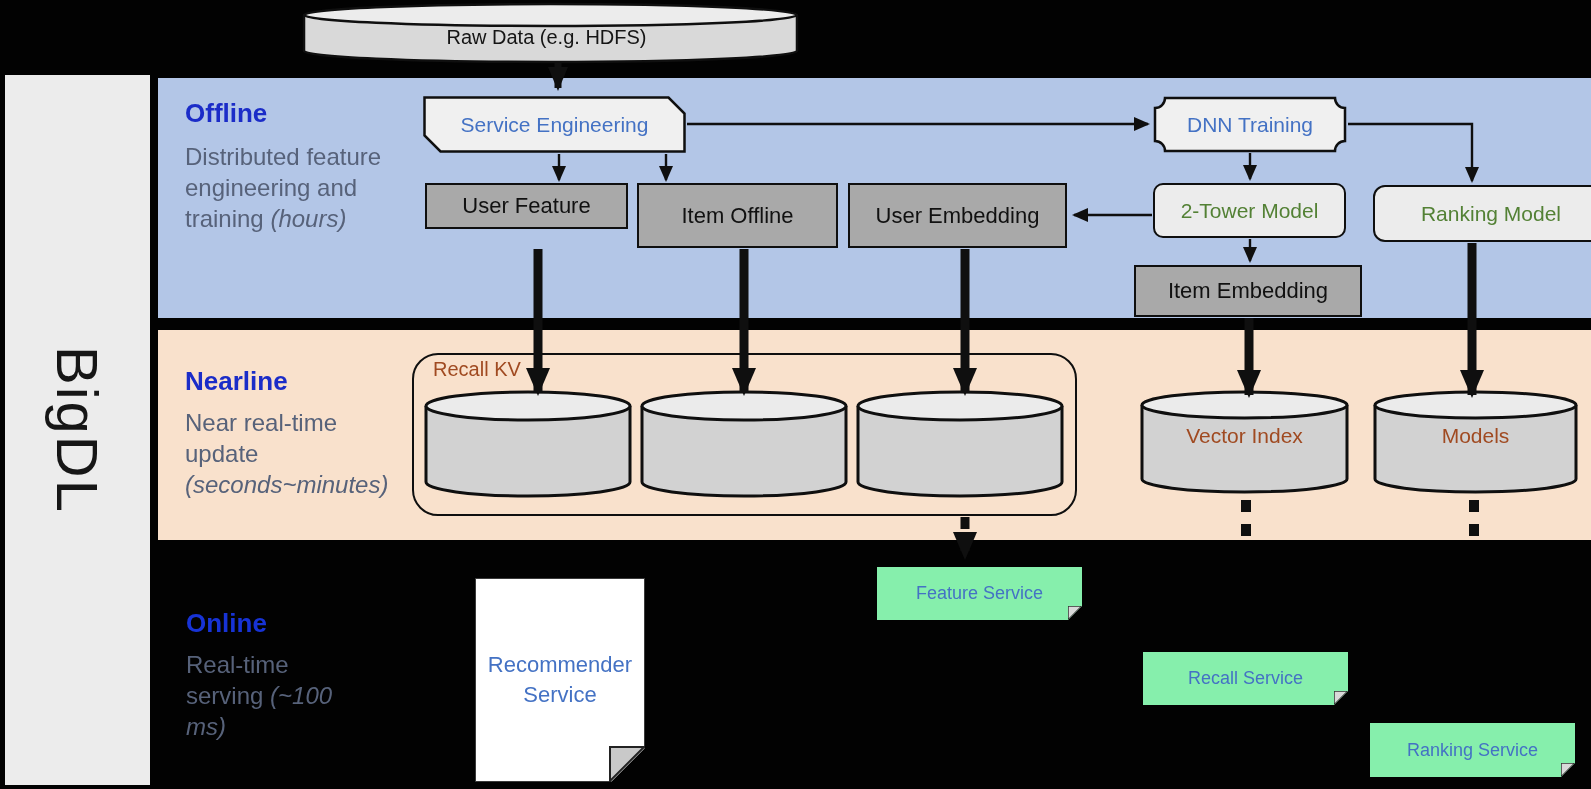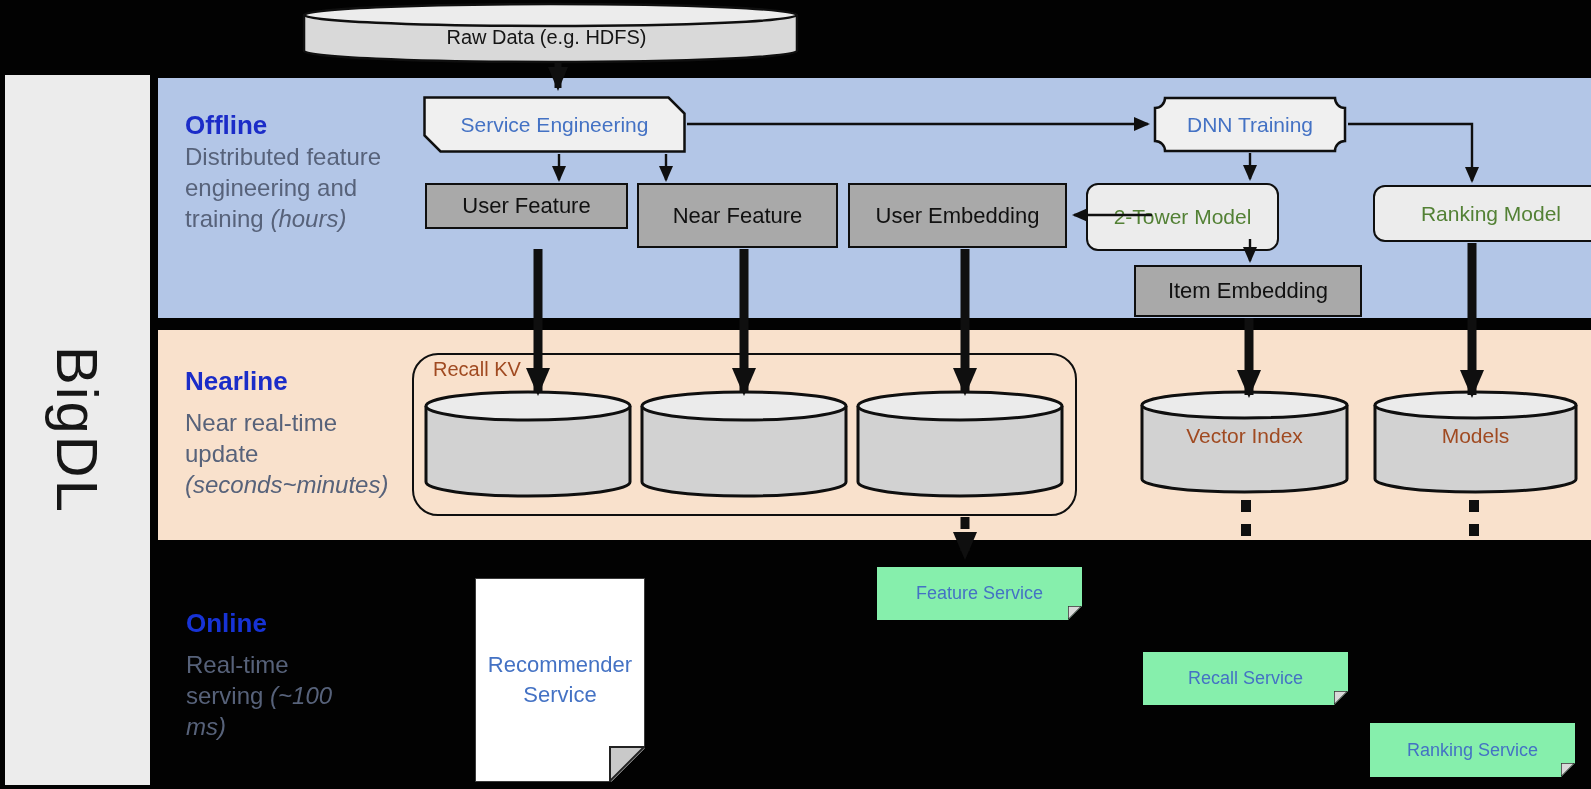--- a/index.html
+++ b/index.html
@@ -47,21 +47,21 @@
 <body>
 
 <div id="canvas">
 
   <div class="abs band-offline"></div>
   <div class="abs band-nearline"></div>
 
   <div class="abs sidebar"></div>
   <div class="abs brand">BigDL</div>
 
-  <div class="abs sec-title" style="left:185px;top:98px;margin-top:12px;">Offline</div>
+  <div class="abs sec-title" style="left:185px;top:98px;">Offline</div>
   <div class="abs sec-desc" style="left:185px;top:141px;width:200px;">
     <span>Distributed feature engineering and training</span>
     <span class="note">(hours)</span>
   </div>
   <div class="abs sec-title" style="left:185px;top:366px;">Nearline</div>
   <div class="abs sec-desc" style="left:185px;top:407px;width:218px;">
     <span>Near real-time update</span>
     <span class="note">(seconds~minutes)</span>
   </div>
   <div class="abs sec-title online-title" style="left:186px;top:608px;">Online</div>
@@ -86,25 +86,25 @@
   </div>
 
   <div class="abs" style="left:1153px;top:96px;width:194px;height:57px;">
     <svg width="194" height="57">
       <path d="M12,2 H182 A10,10 0 0 0 192,12 V45 A10,10 0 0 0 182,55 H12 A10,10 0 0 0 2,45 V12 A10,10 0 0 0 12,2 Z" fill="#f0f0f0" stroke="#0f0f0f" stroke-width="2.5"></path>
     </svg>
     <div class="shape-label">DNN Training</div>
   </div>
 
   <div class="abs node gray-box" style="left:425px;top:183px;width:203px;height:46px;">User Feature</div>
-  <div class="abs node gray-box" style="left:637px;top:183px;width:201px;height:65px;">Near Feature</div>
+  <div class="abs node gray-box" style="left:637px;top:183px;width:201px;height:65px;">Item Offline</div>
   <div class="abs node gray-box" style="left:848px;top:183px;width:219px;height:65px;">User Embedding</div>
   <div class="abs node gray-box" style="left:1134px;top:265px;width:228px;height:52px;">Item Embedding</div>
 
-  <div class="abs node round-box" style="left:1086px;top:183px;width:193px;height:68px;">2-Tower Model</div>
+  <div class="abs node round-box" style="left:1153px;top:183px;width:193px;height:55px;border-radius:10px;">2-Tower Model</div>
   <div class="abs node round-box" style="left:1373px;top:185px;width:236px;height:57px;">Ranking Model</div>
 
   <div class="abs redis-frame"></div>
   <div class="abs redis-label">Recall KV</div>
 
   <div class="abs" style="left:424px;top:390px;">
     <svg width="208" height="108">
       <path d="M2,16 V92 A102,14 0 0 0 206,92 V16" fill="#d2d2d2" stroke="#0f0f0f" stroke-width="3"></path>
       <ellipse cx="104" cy="16" rx="102" ry="14" fill="#ebebeb" stroke="#0f0f0f" stroke-width="3"></ellipse>
     </svg>

